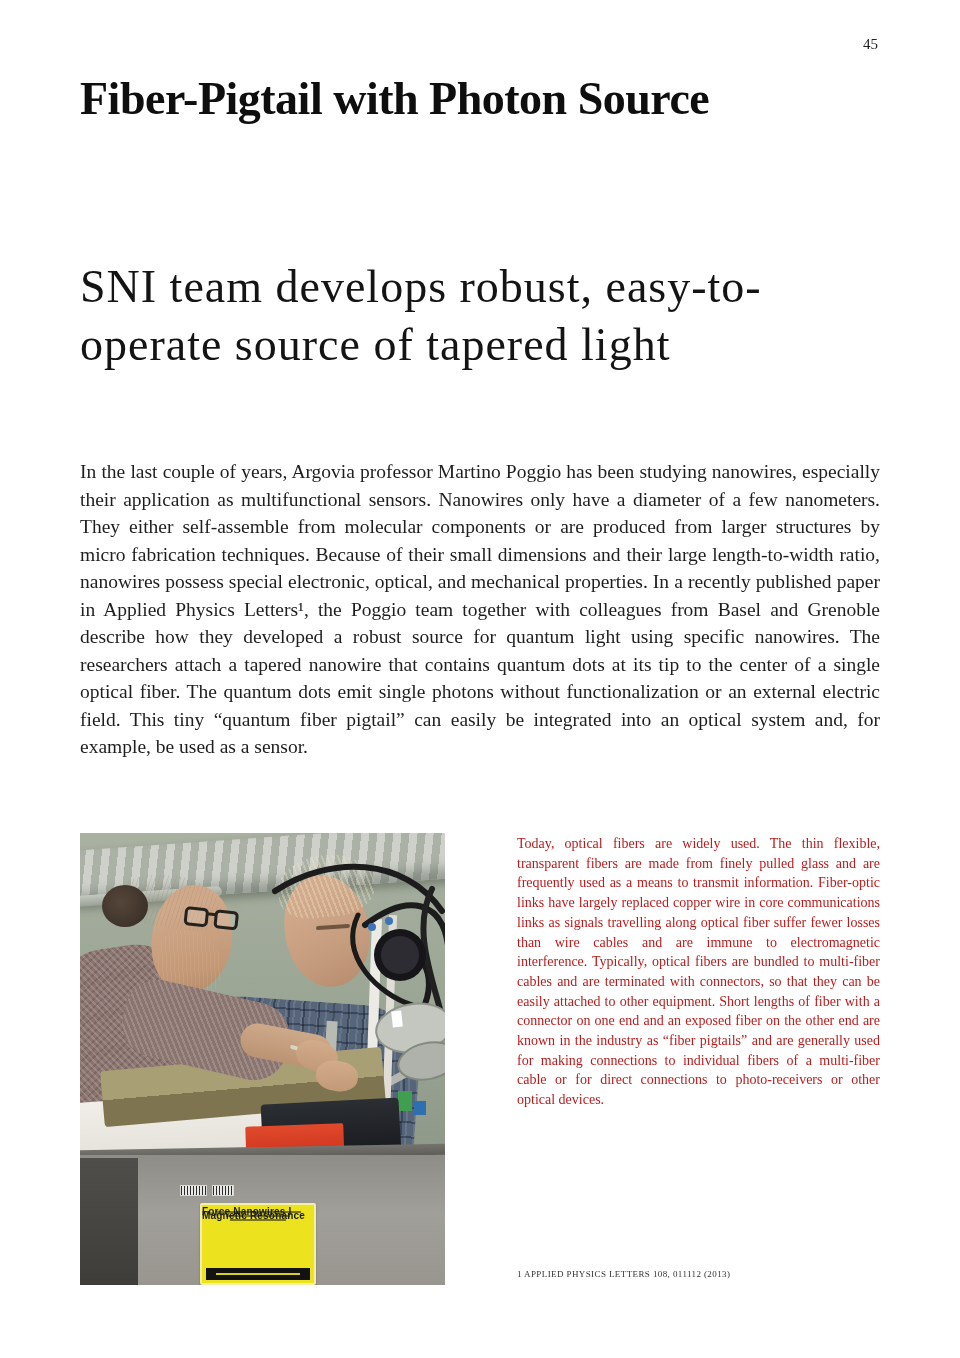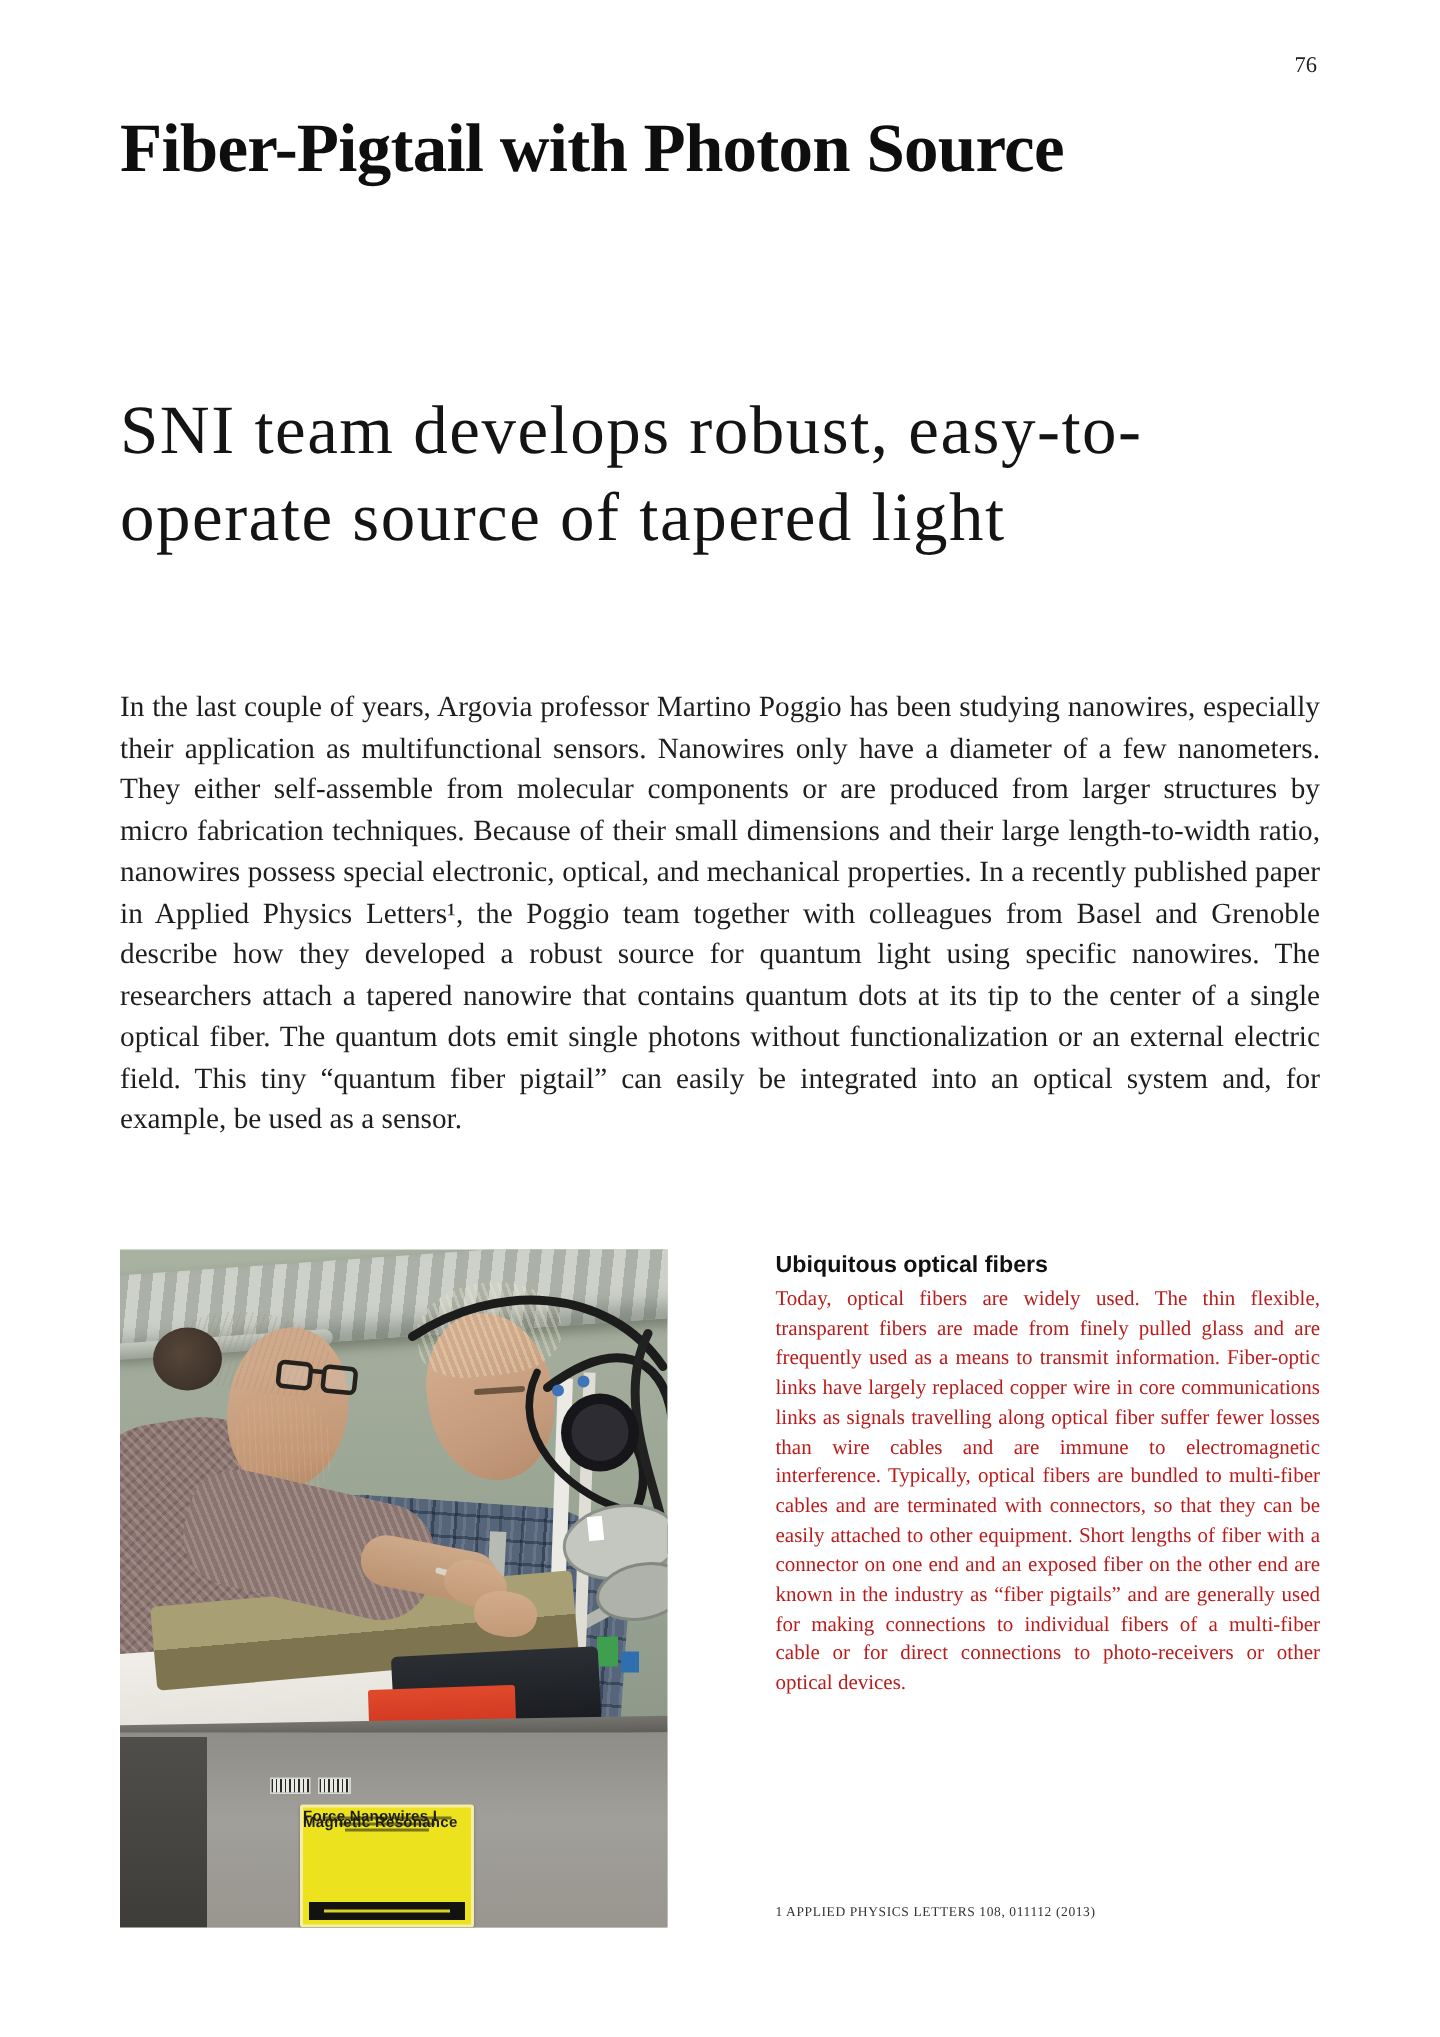--- a/index.html
+++ b/index.html
@@ -151,21 +151,21 @@
   .device-label .tb2 { width:64px; }
   .device-label .tb3 { width:56px; }
   .device-label .black-bar { position:absolute; left:4px; right:4px; bottom:3px; height:12px; background:#121210; }
   .device-label .black-bar i { display:block; height:2px; width:80%; margin:5px auto 0; background:#d8cf25; }
 
   svg.equip { position:absolute; left:0; top:0; }
 </style>
 </head>
 <body>
 
-<div class="page-number">76</div>
+<div class="page-number">45</div>
 
 <h1 class="title">Fiber-Pigtail with Photon Source</h1>
 
 <h2 class="subtitle">SNI team develops robust, easy-to-operate source of tapered light</h2>
 
 <p class="intro">In the last couple of years, Argovia professor Martino Poggio has been studying nanowires, especially their application as multifunctional sensors. Nanowires only have a diameter of a few nanometers. They either self-assemble from molecular components or are produced from larger structures by micro fabrication techniques. Because of their small dimensions and their large length-to-width ratio, nanowires possess special electronic, optical, and mechanical properties. In a recently published paper in Applied Physics Letters¹, the Poggio team together with colleagues from Basel and Grenoble describe how they developed a robust source for quantum light using specific nanowires. The researchers attach a tapered nanowire that contains quantum dots at its tip to the center of a single optical fiber. The quantum dots emit single photons without functionalization or an external electric field. This tiny “quantum fiber pigtail” can easily be integrated into an optical system and, for example, be used as a sensor.</p>
 
 <figure class="photo">
   <div class="duct-main"></div>
   <div class="duct-small"></div>
@@ -232,17 +232,16 @@
     <div class="tiny-bar tb1"></div>
     <div class="tiny-bar tb2"></div>
     <div class="tiny-bar tb3"></div>
     <div class="black-bar">
         <i></i>
       </div>
   </div>
 </figure>
 
 <aside class="sidebar">
-  <h3>Ubiquitous optical fibers</h3>
   <p>Today, optical fibers are widely used. The thin flexible, transparent fibers are made from finely pulled glass and are frequently used as a means to transmit information. Fiber-optic links have largely replaced copper wire in core communications links as signals travelling along optical fiber suffer fewer losses than wire cables and are immune to electromagnetic interference. Typically, optical fibers are bundled to multi-fiber cables and are terminated with connectors, so that they can be easily attached to other equipment. Short lengths of fiber with a connector on one end and an exposed fiber on the other end are known in the industry as “fiber pigtails” and are generally used for making connections to individual fibers of a multi-fiber cable or for direct connections to photo-receivers or other optical devices.</p>
 </aside>
 
 <div class="footnote">1 APPLIED PHYSICS LETTERS 108, 011112 (2013)</div>
 
 </body></html>

